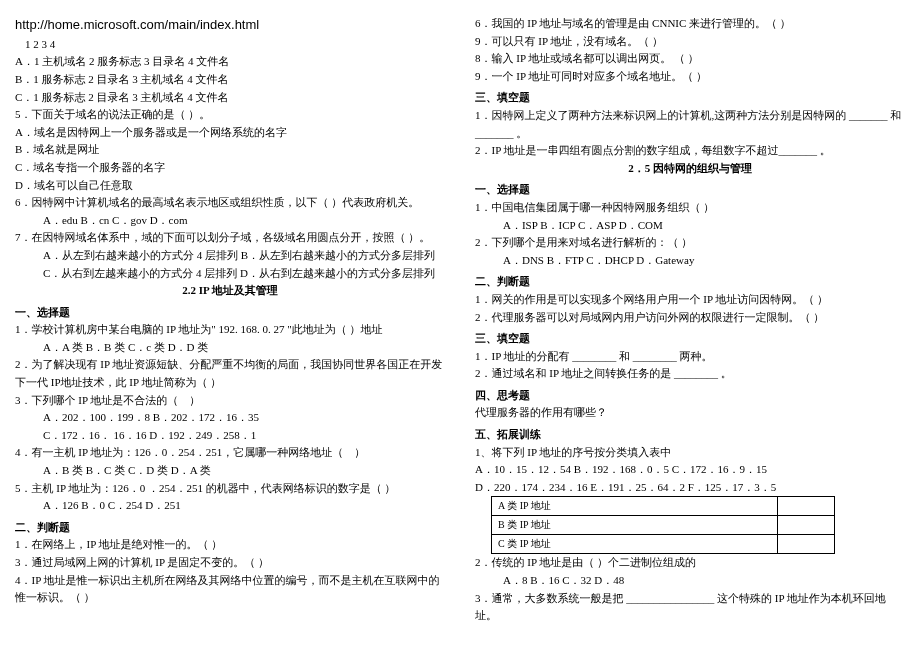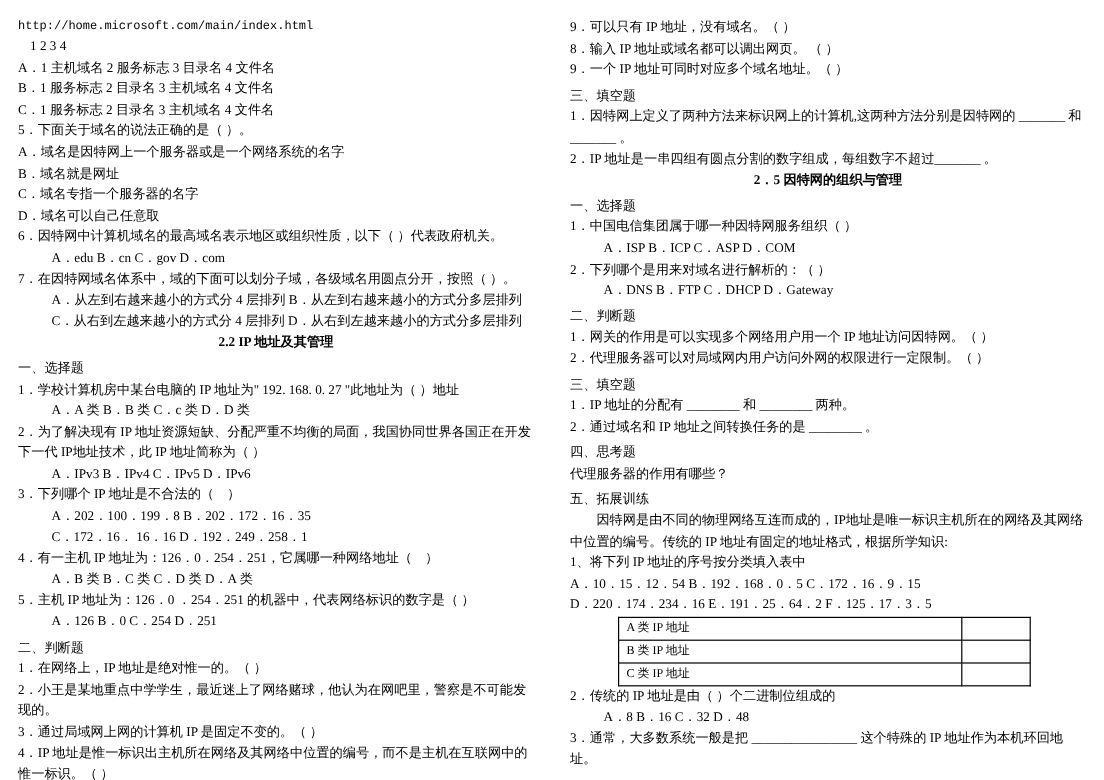--- a/index.html
+++ b/index.html
@@ -15,35 +15,35 @@
     width: 920px;
     height: 650px;
     box-sizing: border-box;
     overflow: hidden;
   }
   .col {
     flex: 1;
     min-width: 0;
   }
   .section-title {
-    font-weight: normal;
+    font-weight: bold;
     margin-top: 4px;
   }
   .centered {
     text-align: center;
     font-weight: bold;
   }
   .q { margin: 0; }
   .indent { padding-left: 28px; }
-  .url { font-family: Liberation Mono, monospace; font-size: 10px;}
+  .url { font-family: Liberation Sans, sans-serif; font-size: 13px;}
   .nums { padding-left: 10px; }
   table.boxed {
     border-collapse: collapse;
     width: 80%;
-    margin-left: 40px;
+    margin-left: 16px;
     border-radius: 14px;
   }
   table.boxed td {
     border: 1px solid #000;
     padding: 1px 6px;
     font-size: 10px;
   }
 </style>
 </head>
 <body>
@@ -62,37 +62,36 @@
   <div class="q">6．因特网中计算机域名的最高域名表示地区或组织性质，以下（   ）代表政府机关。</div>
   <div class="q indent">A．edu      B．cn      C．gov      D．com</div>
   <div class="q">7．在因特网域名体系中，域的下面可以划分子域，各级域名用圆点分开，按照（    ）。</div>
   <div class="q indent">A．从左到右越来越小的方式分 4 层排列    B．从左到右越来越小的方式分多层排列</div>
   <div class="q indent">C．从右到左越来越小的方式分 4 层排列    D．从右到左越来越小的方式分多层排列</div>
   <div class="centered">2.2 IP 地址及其管理</div>
   <div class="section-title">一、选择题</div>
   <div class="q">1．学校计算机房中某台电脑的 IP 地址为" 192. 168. 0. 27 "此地址为（   ）地址</div>
   <div class="q indent">A．A 类      B．B 类      C．c 类      D．D 类</div>
   <div class="q">2．为了解决现有 IP 地址资源短缺、分配严重不均衡的局面，我国协同世界各国正在开发下一代 IP地址技术，此 IP 地址简称为（   ）</div>
-  <div class="q indent">A．IPv3     B．IPv4      C．IPv5      D．IPv6</div>
   <div class="q">3．下列哪个 IP 地址是不合法的（　）</div>
   <div class="q indent">A．202．100．199．8      B．202．172．16．35</div>
   <div class="q indent">C．172．16．  16．16      D．192．249．258．1</div>
   <div class="q">4．有一主机 IP 地址为：126．0．254．251，它属哪一种网络地址（　）</div>
   <div class="q indent">A．B 类      B．C 类      C．D 类      D．A 类</div>
   <div class="q">5．主机 IP 地址为：126．0 ．254．251 的机器中，代表网络标识的数字是（   ）</div>
   <div class="q indent">A．126      B．0      C．254      D．251</div>
   <div class="section-title">二、判断题</div>
   <div class="q">1．在网络上，IP 地址是绝对惟一的。（   ）</div>
-  <div class="q">2．小王是某地重点中学学生，最近迷上了网络赌球，他认为在网吧里，警察是不可能发现的。</div>
   <div class="q">3．通过局域网上网的计算机 IP 是固定不变的。（   ）</div>
   <div class="q">4．IP 地址是惟一标识出主机所在网络及其网络中位置的编号，而不是主机在互联网中的惟一标识。（   ）</div>
 
 </div>
 
 <div class="col">
+  <div class="q">6．我国的 IP 地址与域名的管理是由 CNNIC 来进行管理的。（   ）</div>
   <div class="q">9．可以只有 IP 地址，没有域名。（   ）</div>
   <div class="q">8．输入 IP 地址或域名都可以调出网页。  （   ）</div>
   <div class="q">9．一个 IP 地址可同时对应多个域名地址。（   ）</div>
   <div class="section-title">三、填空题</div>
   <div class="q">1．因特网上定义了两种方法来标识网上的计算机,这两种方法分别是因特网的 _______ 和 _______ 。</div>
   <div class="q">2．IP 地址是一串四组有圆点分割的数字组成，每组数字不超过_______ 。</div>
   <div class="centered">2．5 因特网的组织与管理</div>
   <div class="section-title">一、选择题</div>
   <div class="q">1．中国电信集团属于哪一种因特网服务组织（   ）</div>
   <div class="q indent">A．ISP      B．ICP      C．ASP    D．COM</div>
@@ -100,21 +99,20 @@
   <div class="q indent">A．DNS      B．FTP      C．DHCP    D．Gateway</div>
   <div class="section-title">二、判断题</div>
   <div class="q">1．网关的作用是可以实现多个网络用户用一个 IP 地址访问因特网。（   ）</div>
   <div class="q">2．代理服务器可以对局域网内用户访问外网的权限进行一定限制。（   ）</div>
   <div class="section-title">三、填空题</div>
   <div class="q">1．IP 地址的分配有 ________ 和 ________ 两种。</div>
   <div class="q">2．通过域名和 IP 地址之间转换任务的是 ________ 。</div>
   <div class="section-title">四、思考题</div>
   <div class="q">代理服务器的作用有哪些？</div>
   <div class="section-title">五、拓展训练</div>
-  <div class="q">　　因特网是由不同的物理网络互连而成的，IP地址是唯一标识主机所在的网络及其网络中位置的编号。传统的 IP 地址有固定的地址格式，根据所学知识:</div>
   <div class="q">1、将下列 IP 地址的序号按分类填入表中</div>
   <div class="q">A．10．15．12．54        B．192．168．0．5     C．172．16．9．15</div>
   <div class="q">D．220．174．234．16     E．191．25．64．2     F．125．17．3．5</div>
   <table class="boxed">
     <tbody>
         <tr>
           <td>A 类 IP 地址</td>
           <td></td>
         </tr>
     <tr>

